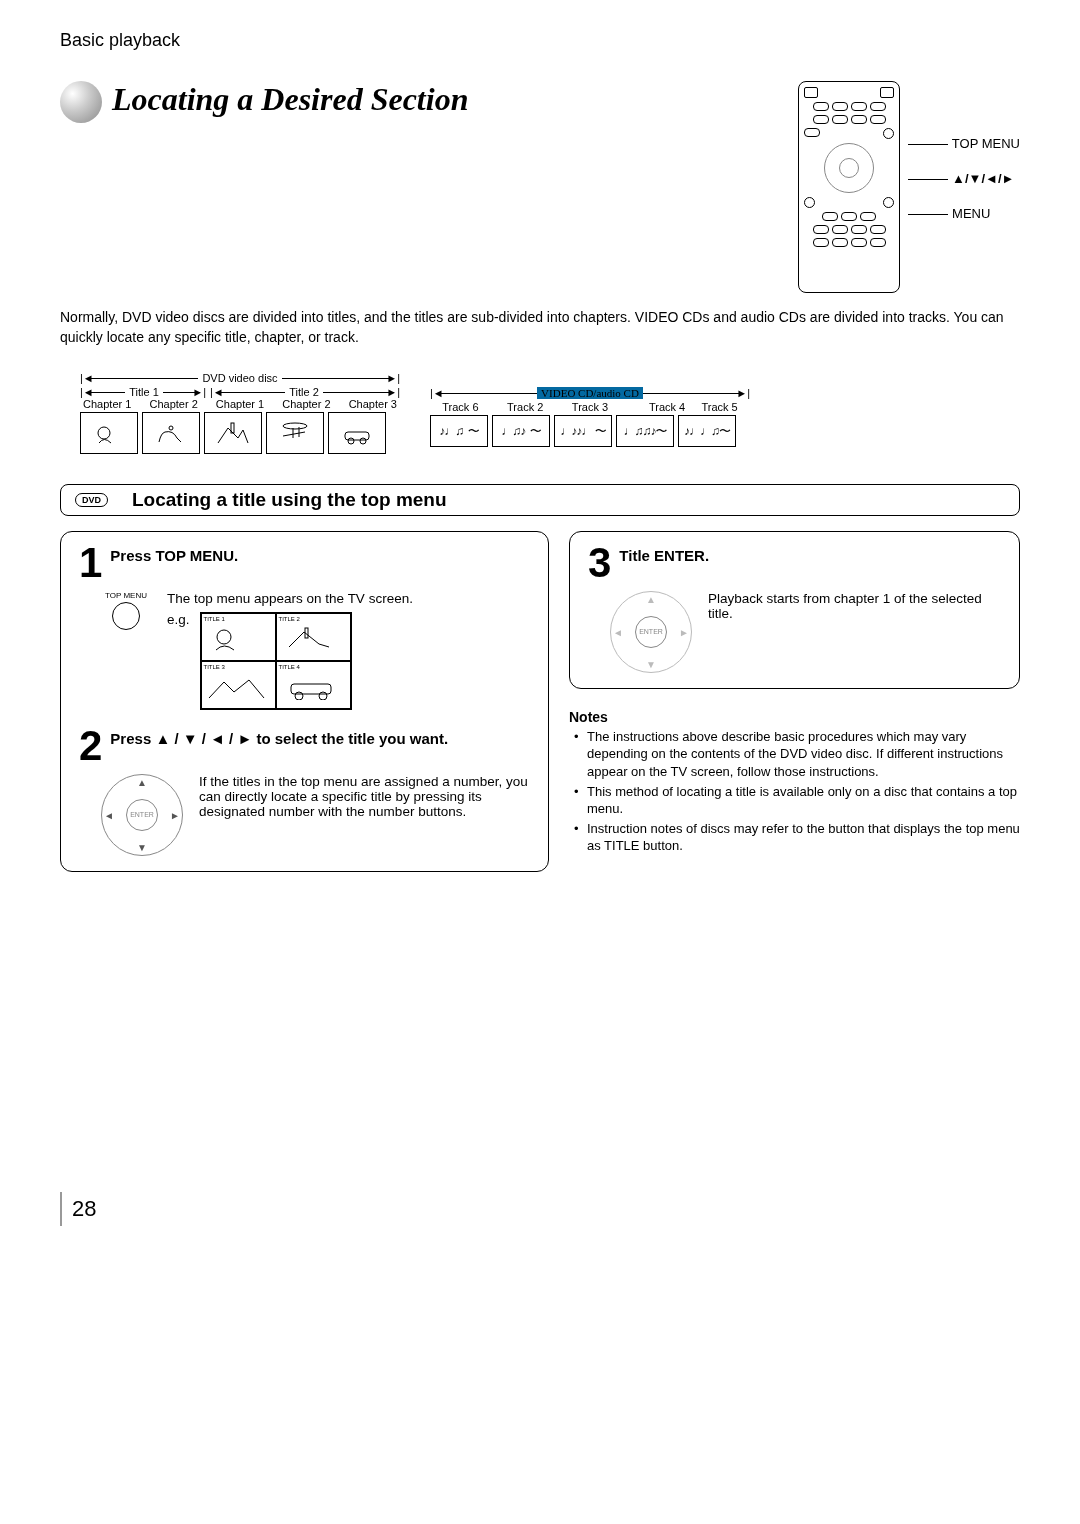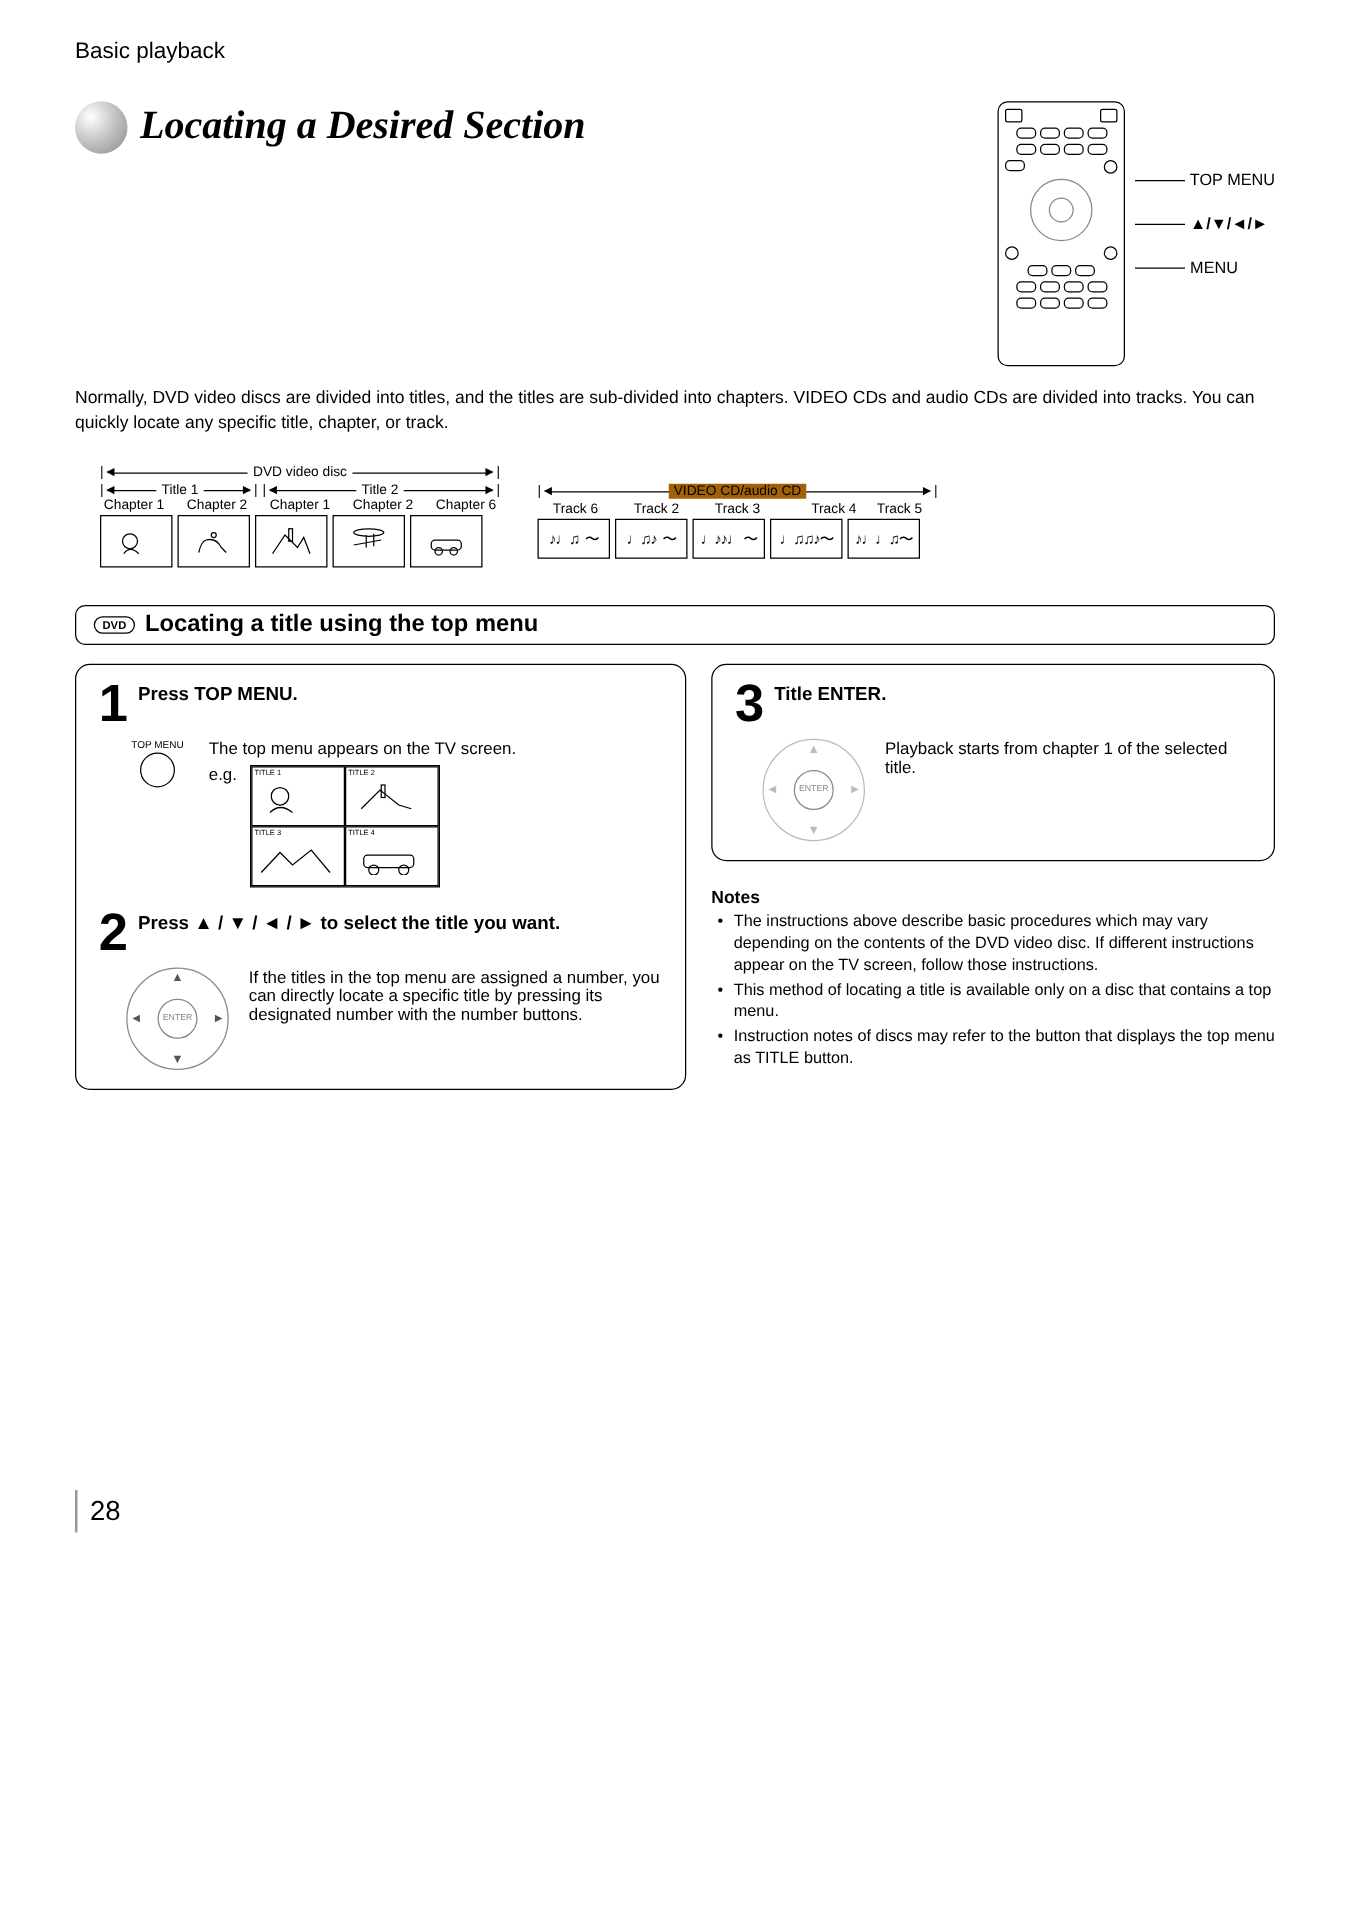--- a/index.html
+++ b/index.html
@@ -96,21 +96,21 @@
   }
   .section-bar {
     border: 1.5px solid #000;
     border-radius: 8px;
     padding: 4px 14px;
     font-size: 19px;
     font-weight: bold;
     margin: 20px 0 15px 0;
     display: flex;
     align-items: center;
-    gap: 8px;
+    gap: 24px;
   }
   .dvd-badge {
     border: 1.5px solid #000;
     border-radius: 10px;
     font-size: 9px;
     padding: 1px 6px;
     font-weight: bold;
   }
   .two-col {
     display: flex;
@@ -339,21 +339,21 @@
         <span style="background:#fff;padding:0 4px;position:relative;z-index:1;">Title 2</span>
         <span style="position:absolute;right:0;">►|</span>
         <div style="border-top:1px solid #000;position:absolute;top:50%;left:8px;right:6px;z-index:0;"></div>
       </div>
     </div>
     <div style="display:flex;gap:12px;">
       <div style="flex:1;text-align:center;">Chapter 1</div>
       <div style="flex:1;text-align:center;">Chapter 2</div>
       <div style="flex:1;text-align:center;">Chapter 1</div>
       <div style="flex:1;text-align:center;">Chapter 2</div>
-      <div style="flex:1;text-align:center;">Chapter 6</div>
+      <div style="flex:1;text-align:center;">Chapter 3</div>
     </div>
     <div class="disc-box-row">
       <div class="thumb-box">
           <svg width="40" height="30">
             <circle cx="15" cy="15" r="6" fill="none" stroke="#000"></circle>
             <path d="M10,25 Q15,18 22,25" fill="none" stroke="#000"></path>
           </svg>
         </div>
       <div class="thumb-box">
           <svg width="40" height="30">
@@ -379,21 +379,21 @@
             <circle cx="14" cy="23" r="3" fill="none" stroke="#000"></circle>
             <circle cx="26" cy="23" r="3" fill="none" stroke="#000"></circle>
           </svg>
         </div>
     </div>
   </div>
 
   <div class="disc-diagram" style="width:320px;margin-top:15px;">
     <div style="text-align:center;position:relative;margin-bottom:2px;">
       <span style="position:absolute;left:0;">|◄</span>
-      <span style="background:#a16207;padding:0 4px;position:relative;z-index:1;">VIDEO CD/audio CD</span>
+      <span style="background:#0369a1;padding:0 4px;position:relative;z-index:1;font-family:Liberation Serif, serif;">VIDEO CD/audio CD</span>
       <span style="position:absolute;right:0;">►|</span>
       <div style="border-top:1px solid #000;position:absolute;top:50%;left:10px;right:10px;z-index:0;"></div>
     </div>
     <div style="display:flex;gap:4px;">
       <div style="flex:1;text-align:center;">Track 6</div>
       <div style="flex:1;text-align:center;">Track 2</div>
       <div style="flex:1;text-align:center;">Track 3</div>
       <div style="flex:1;text-align:right;">Track 4</div>
       <div style="flex:1;text-align:center;">Track 5</div>
     </div>

